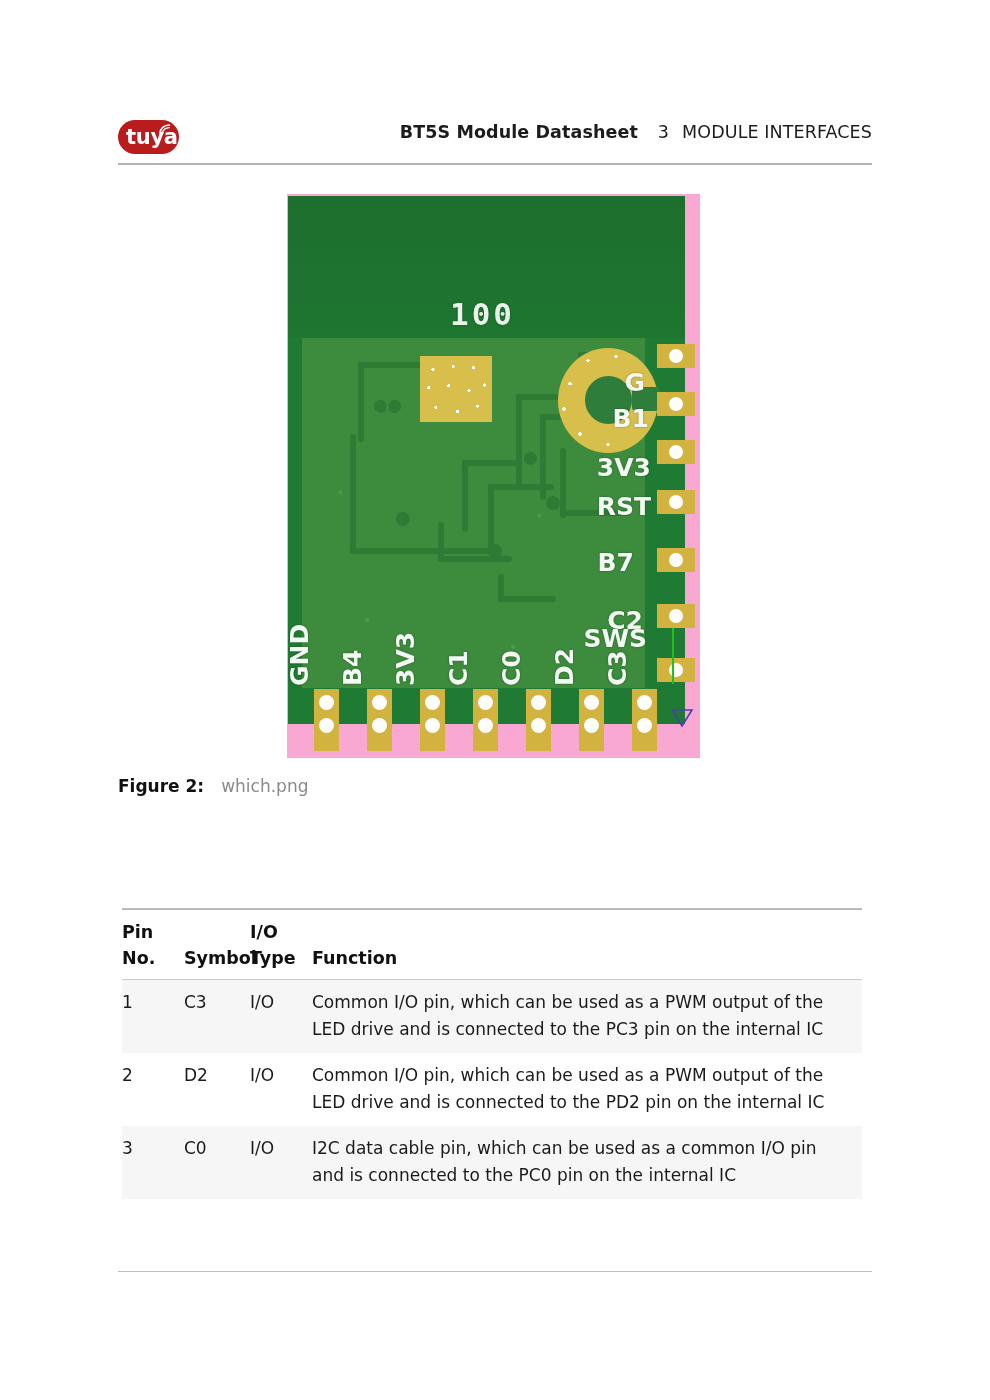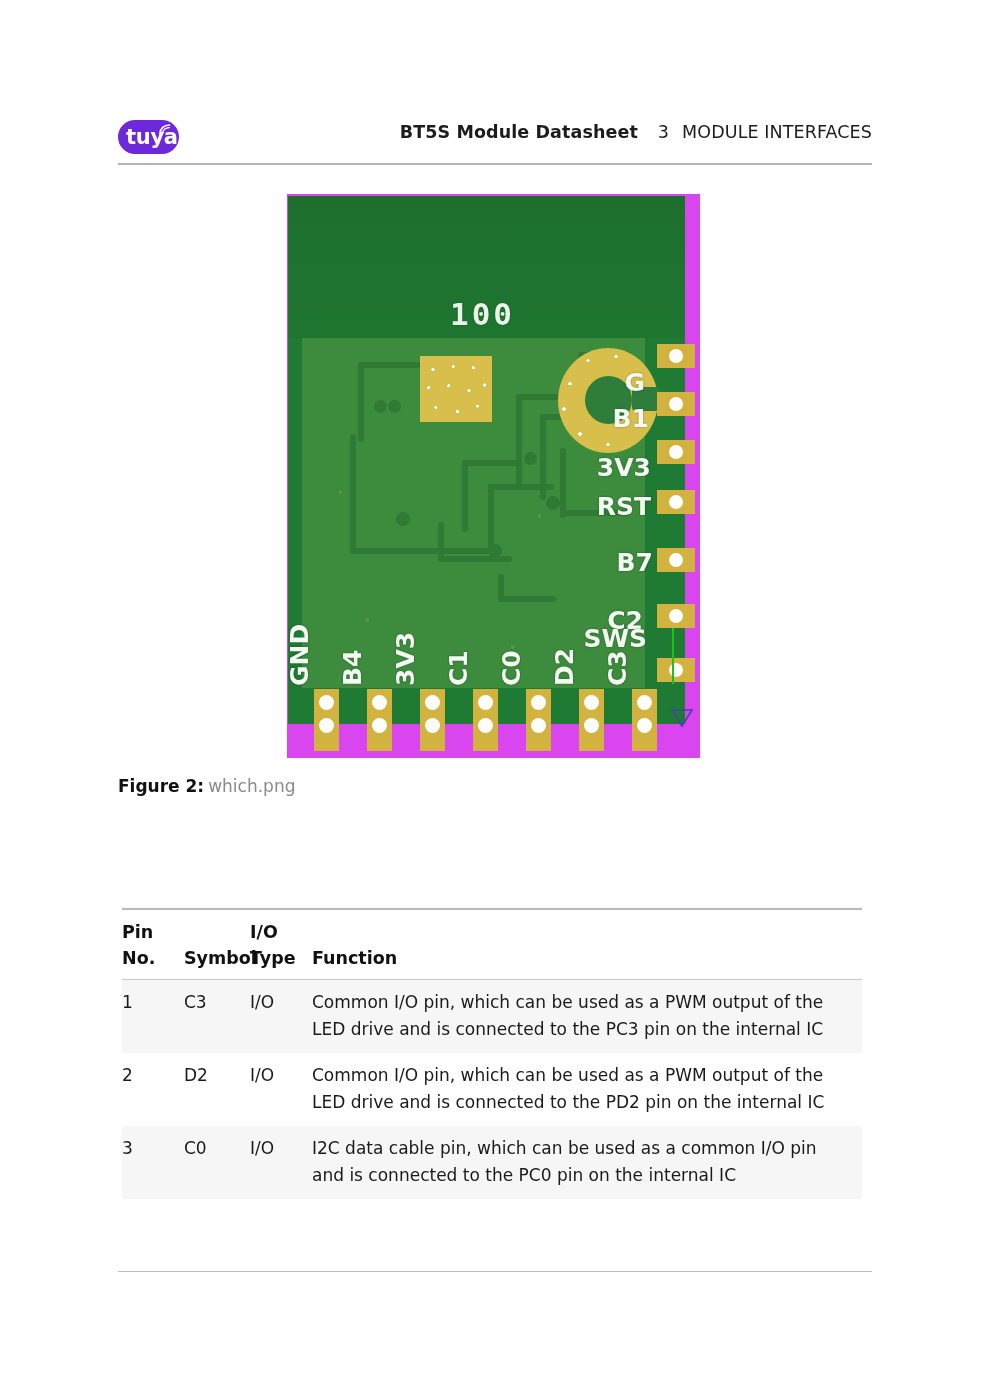--- a/index.html
+++ b/index.html
@@ -29,21 +29,21 @@
     top: 112px;
     width: 754px;
     height: 52px;
   }
   .logo {
     position: absolute;
     left: 0;
     top: 8px;
     width: 61px;
     height: 34px;
-    background: #6d28d9;
+    background: #b91c1c;
     border-radius: 17px;
     overflow: hidden;
   }
   .logo-text {
     position: absolute;
     left: 8px;
     top: 4px;
     font-family: "DejaVu Sans", "Liberation Sans", sans-serif;
     font-size: 21px;
     font-weight: bold;
@@ -78,21 +78,21 @@
     background: #b4b4b4;
   }
 
   
   .figure-box {
     position: absolute;
     left: 287px;
     top: 194px;
     width: 413px;
     height: 564px;
-    background: #d946ef;
+    background: #f9a8d4;
   }
   .pcb {
     position: absolute;
     left: 1px;
     top: 2px;
     width: 397px;
     height: 528px;
     background: #1f7a33;
     overflow: visible;
   }
@@ -313,21 +313,21 @@
   .figure-caption {
     position: absolute;
     left: 118px;
     top: 776px;
     font-size: 17px;
     color: #8a8a8a;
   }
   .figure-caption b {
     color: #111;
     font-weight: bold;
-    margin-right: 4px;
+    margin-right: 17px;
   }
 
   
   .section-heading {
     position: absolute;
     left: 119px;
     top: 853px;
     font-size: 19px;
     font-weight: bold;
     color: #111;
@@ -472,21 +472,21 @@
       <div class="pad-right" style="top:244px;"></div>
       <div class="pad-right" style="top:294px;"></div>
       <div class="pad-right" style="top:352px;"></div>
       <div class="pad-right" style="top:408px;"></div>
       <div class="pad-right" style="top:462px;"></div>
 
       <div class="silk-r" style="right:40px; top:172px;">G</div>
       <div class="silk-r" style="right:36px; top:208px;">B1</div>
       <div class="silk-r" style="right:34px; top:257px;">3V3</div>
       <div class="silk-r" style="right:34px; top:296px;">RST</div>
-      <div class="silk-r" style="right:32px; top:352px;">B7</div>
+      <div class="silk-r" style="right:51px; top:352px;">B7</div>
       <div class="silk-r" style="right:42px; top:402px;margin-top:8px;">C2</div>
       <div class="silk-r" style="right:38px; top:428px;">SWS</div>
 
       <div class="pad-bottom" style="left:26px;"></div>
       <div class="pad-bottom" style="left:79px;"></div>
       <div class="pad-bottom" style="left:132px;"></div>
       <div class="pad-bottom" style="left:185px;"></div>
       <div class="pad-bottom" style="left:238px;"></div>
       <div class="pad-bottom" style="left:291px;"></div>
       <div class="pad-bottom" style="left:344px;"></div>

